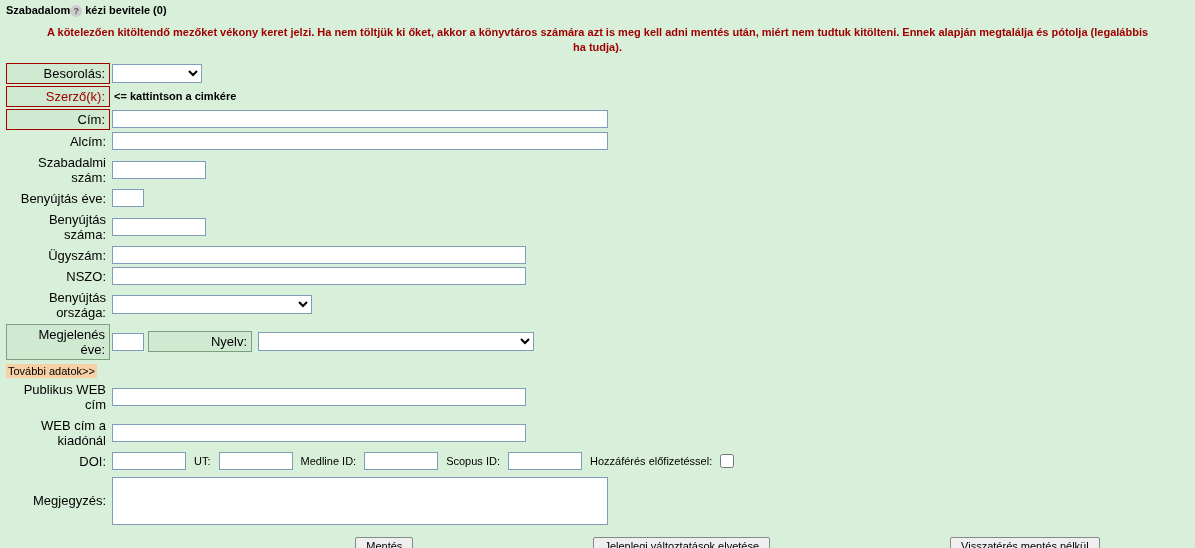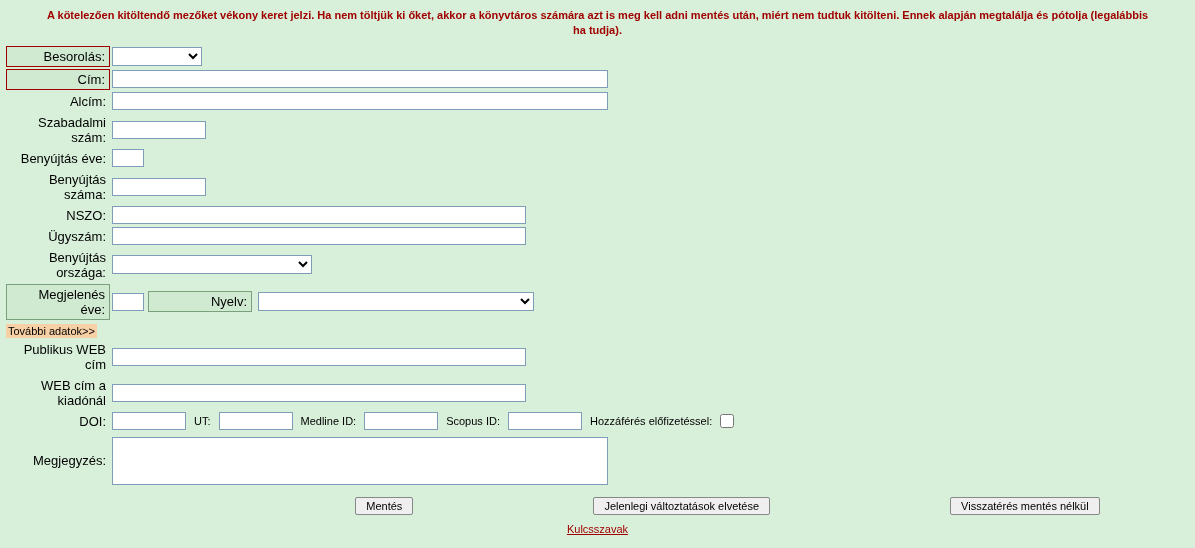--- a/index.html
+++ b/index.html
@@ -129,32 +129,41 @@
     }
     input[type="checkbox"]{
       width:14px; height:14px; margin:0;
     }
   </style>
 </head>
 <body>
 
 <div class="page">
 
+  <div class="title-row">
+    <span>Szabadalom</span><span class="help-icon">?</span><span> kézi bevitele (0)</span>
+  </div>
 
   <div class="warning">A kötelezően kitöltendő mezőket vékony keret jelzi. Ha nem töltjük ki őket, akkor a könyvtáros számára azt is meg kell adni mentés után, miért nem tudtuk kitölteni. Ennek alapján megtalálja és pótolja (legalábbis ha tudja).</div>
 
   <div class="form-row">
     <div class="label required">Besorolás:</div>
     <div class="field">
       <select style="width:90px">
         <option></option>
       </select>
     </div>
   </div>
 
+  <div class="form-row">
+    <div class="label required-link">Szerző(k):</div>
+    <div class="field">
+      <span class="hint">&lt;= kattintson a cimkére</span>
+    </div>
+  </div>
 
   <div class="form-row">
     <div class="label required">Cím:</div>
     <div class="field">
         <input type="text" style="width: 496px;" value="">
       </div>
   </div>
 
   <div class="form-row">
     <div class="label">Alcím:</div>
@@ -178,28 +187,28 @@
   </div>
 
   <div class="form-row">
     <div class="label">Benyújtás száma:</div>
     <div class="field">
         <input type="text" style="width: 94px;" value="">
       </div>
   </div>
 
   <div class="form-row">
+    <div class="label">Ügyszám:</div>
+    <div class="field">
+        <input type="text" style="width: 414px;" value="">
+      </div>
+  </div>
+
+  <div class="form-row">
     <div class="label">NSZO:</div>
-    <div class="field">
-        <input type="text" style="width: 414px;" value="">
-      </div>
-  </div>
-
-  <div class="form-row">
-    <div class="label">Ügyszám:</div>
     <div class="field">
         <input type="text" style="width: 414px;" value="">
       </div>
   </div>
 
   <div class="form-row">
     <div class="label">Benyújtás országa:</div>
     <div class="field">
       <select style="width:200px">
         <option></option>

